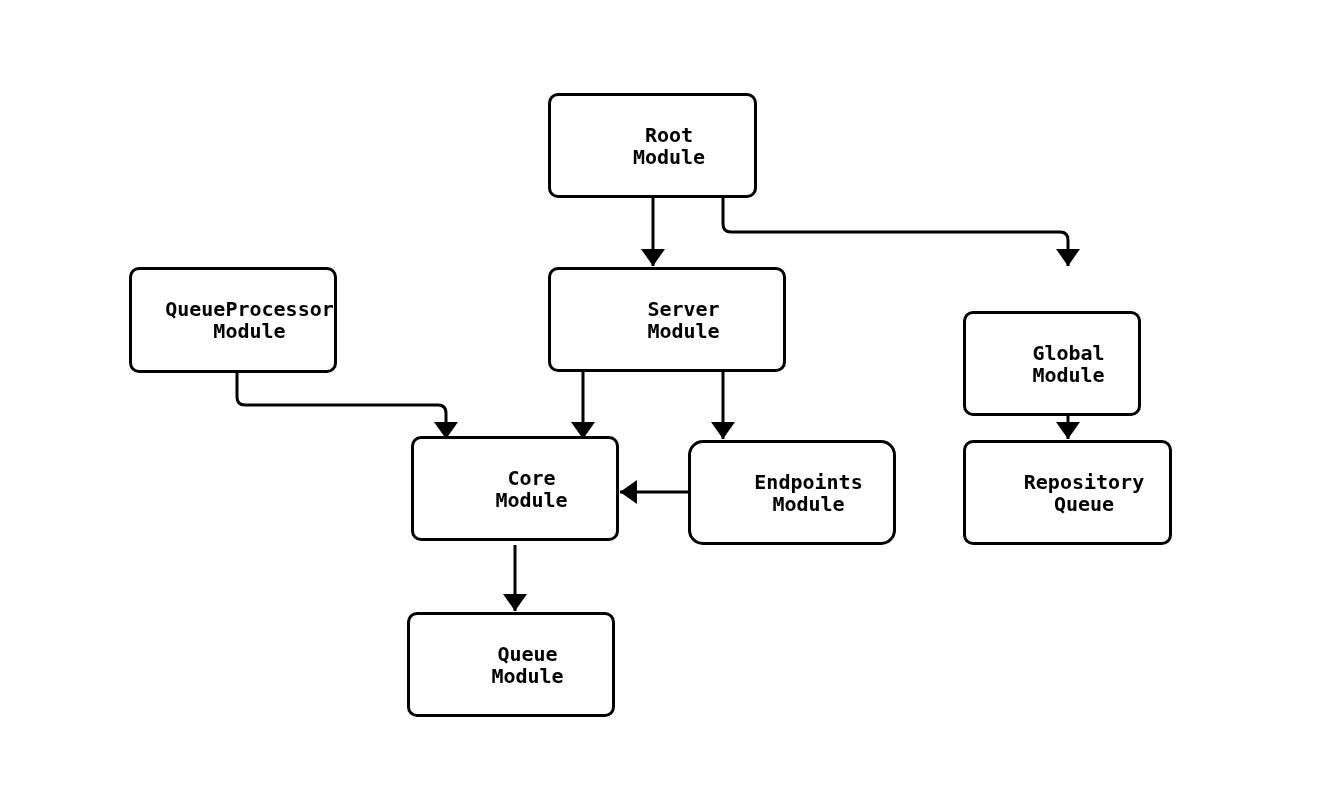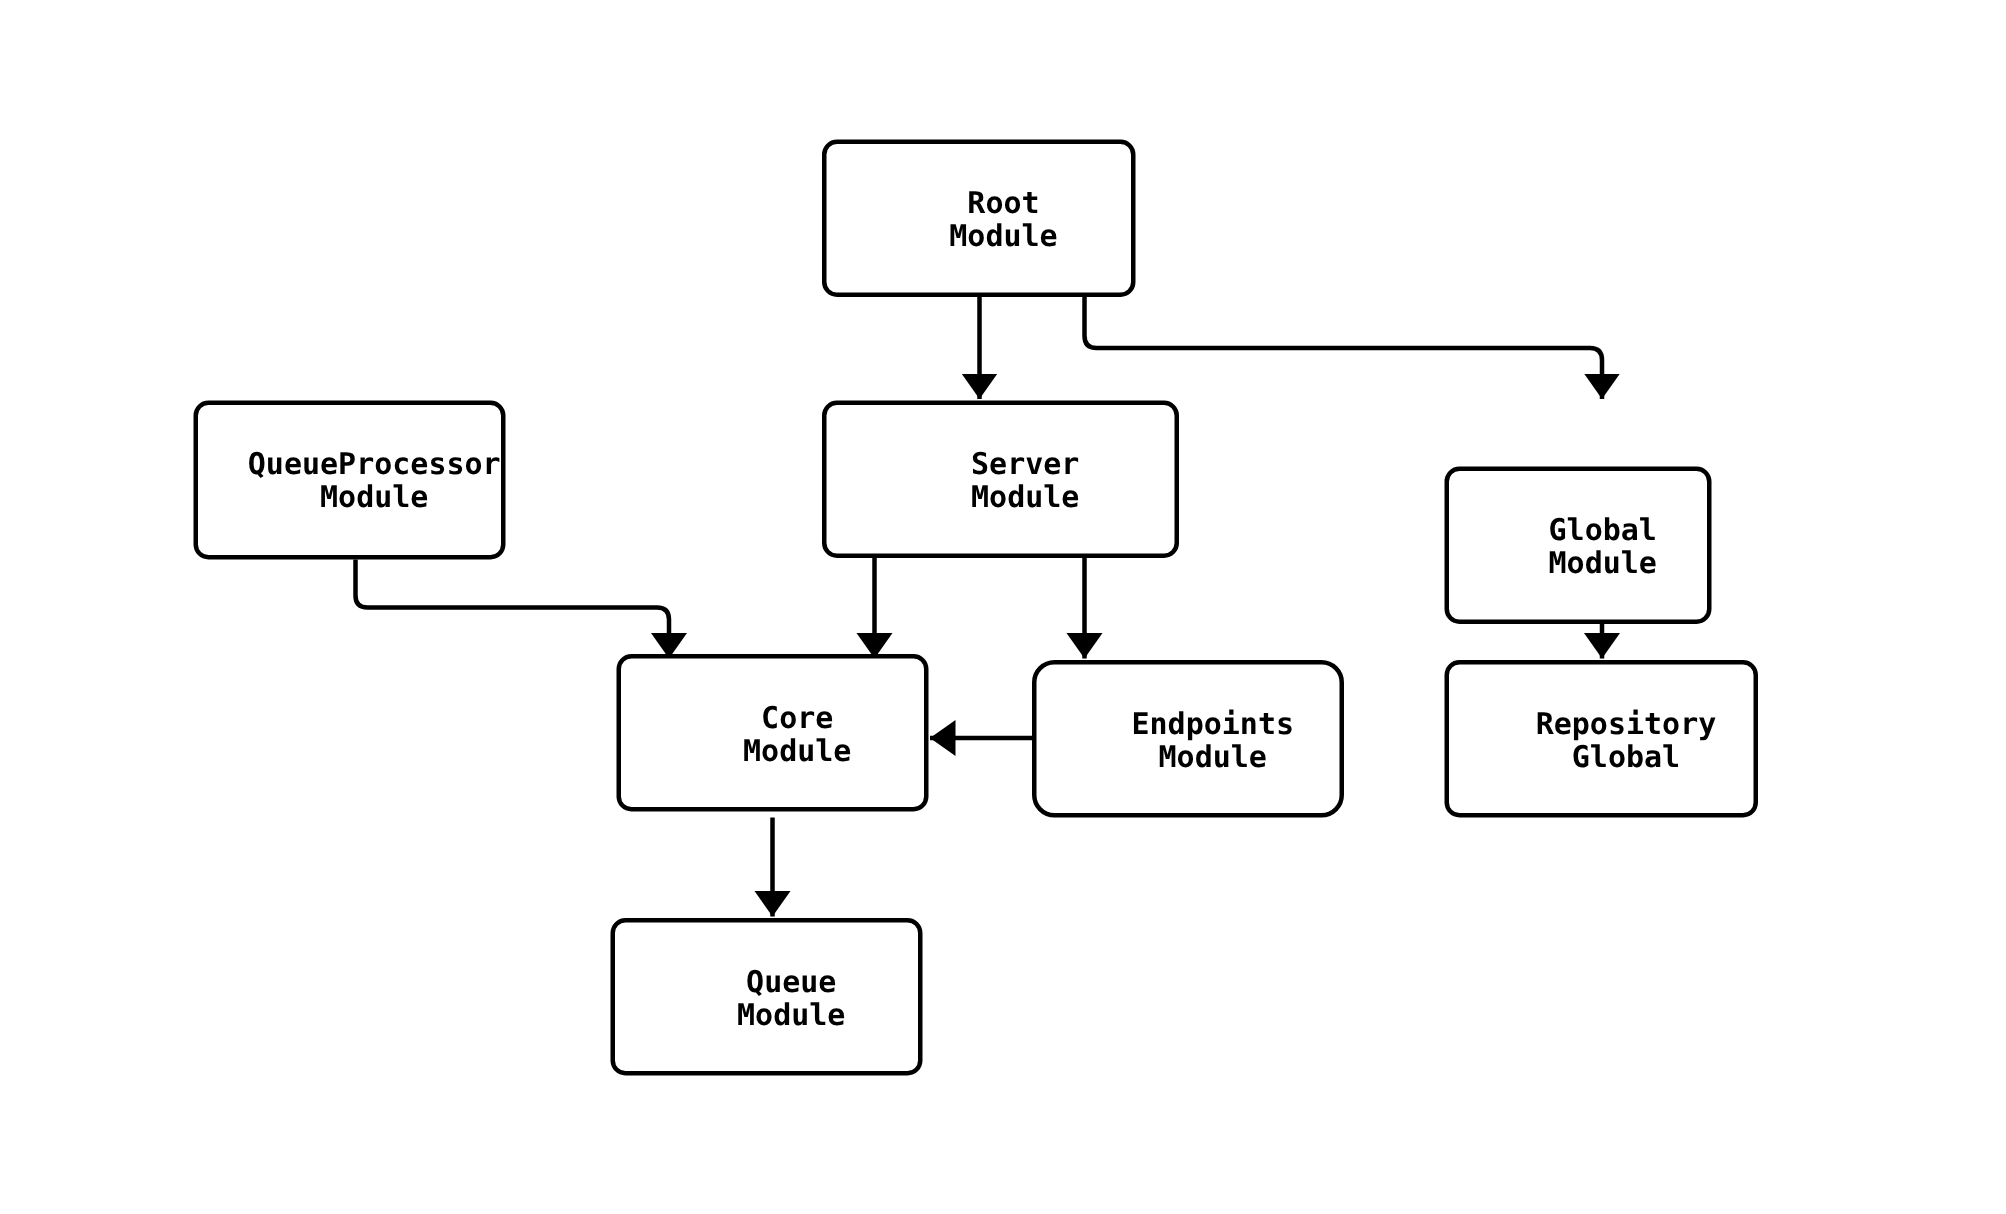--- a/index.html
+++ b/index.html
@@ -68,17 +68,17 @@
 Module</div>
   <div class="node" id="node-server" style="left: 548px; top: 267px; width: 238px; height: 105px;">Server
 Module</div>
   <div class="node" id="node-global" style="left: 963px; top: 267px; width: 178px; height: 105px; margin-top: 44px;">Global
 Module</div>
   <div class="node" id="node-core" style="left: 411px; top: 436px; width: 208px; height: 105px;">Core
 Module</div>
   <div class="node" id="node-endpoints" style="left: 688px; top: 440px; width: 208px; height: 105px; border-radius: 15px;">Endpoints
 Module</div>
   <div class="node" id="node-repository" style="left: 963px; top: 440px; width: 209px; height: 105px;">Repository
-Global</div>
+Queue</div>
   <div class="node" id="node-queue" style="left: 407px; top: 612px; width: 208px; height: 105px;">Queue
 Module</div>
 
 </div>
 
 </body></html>

